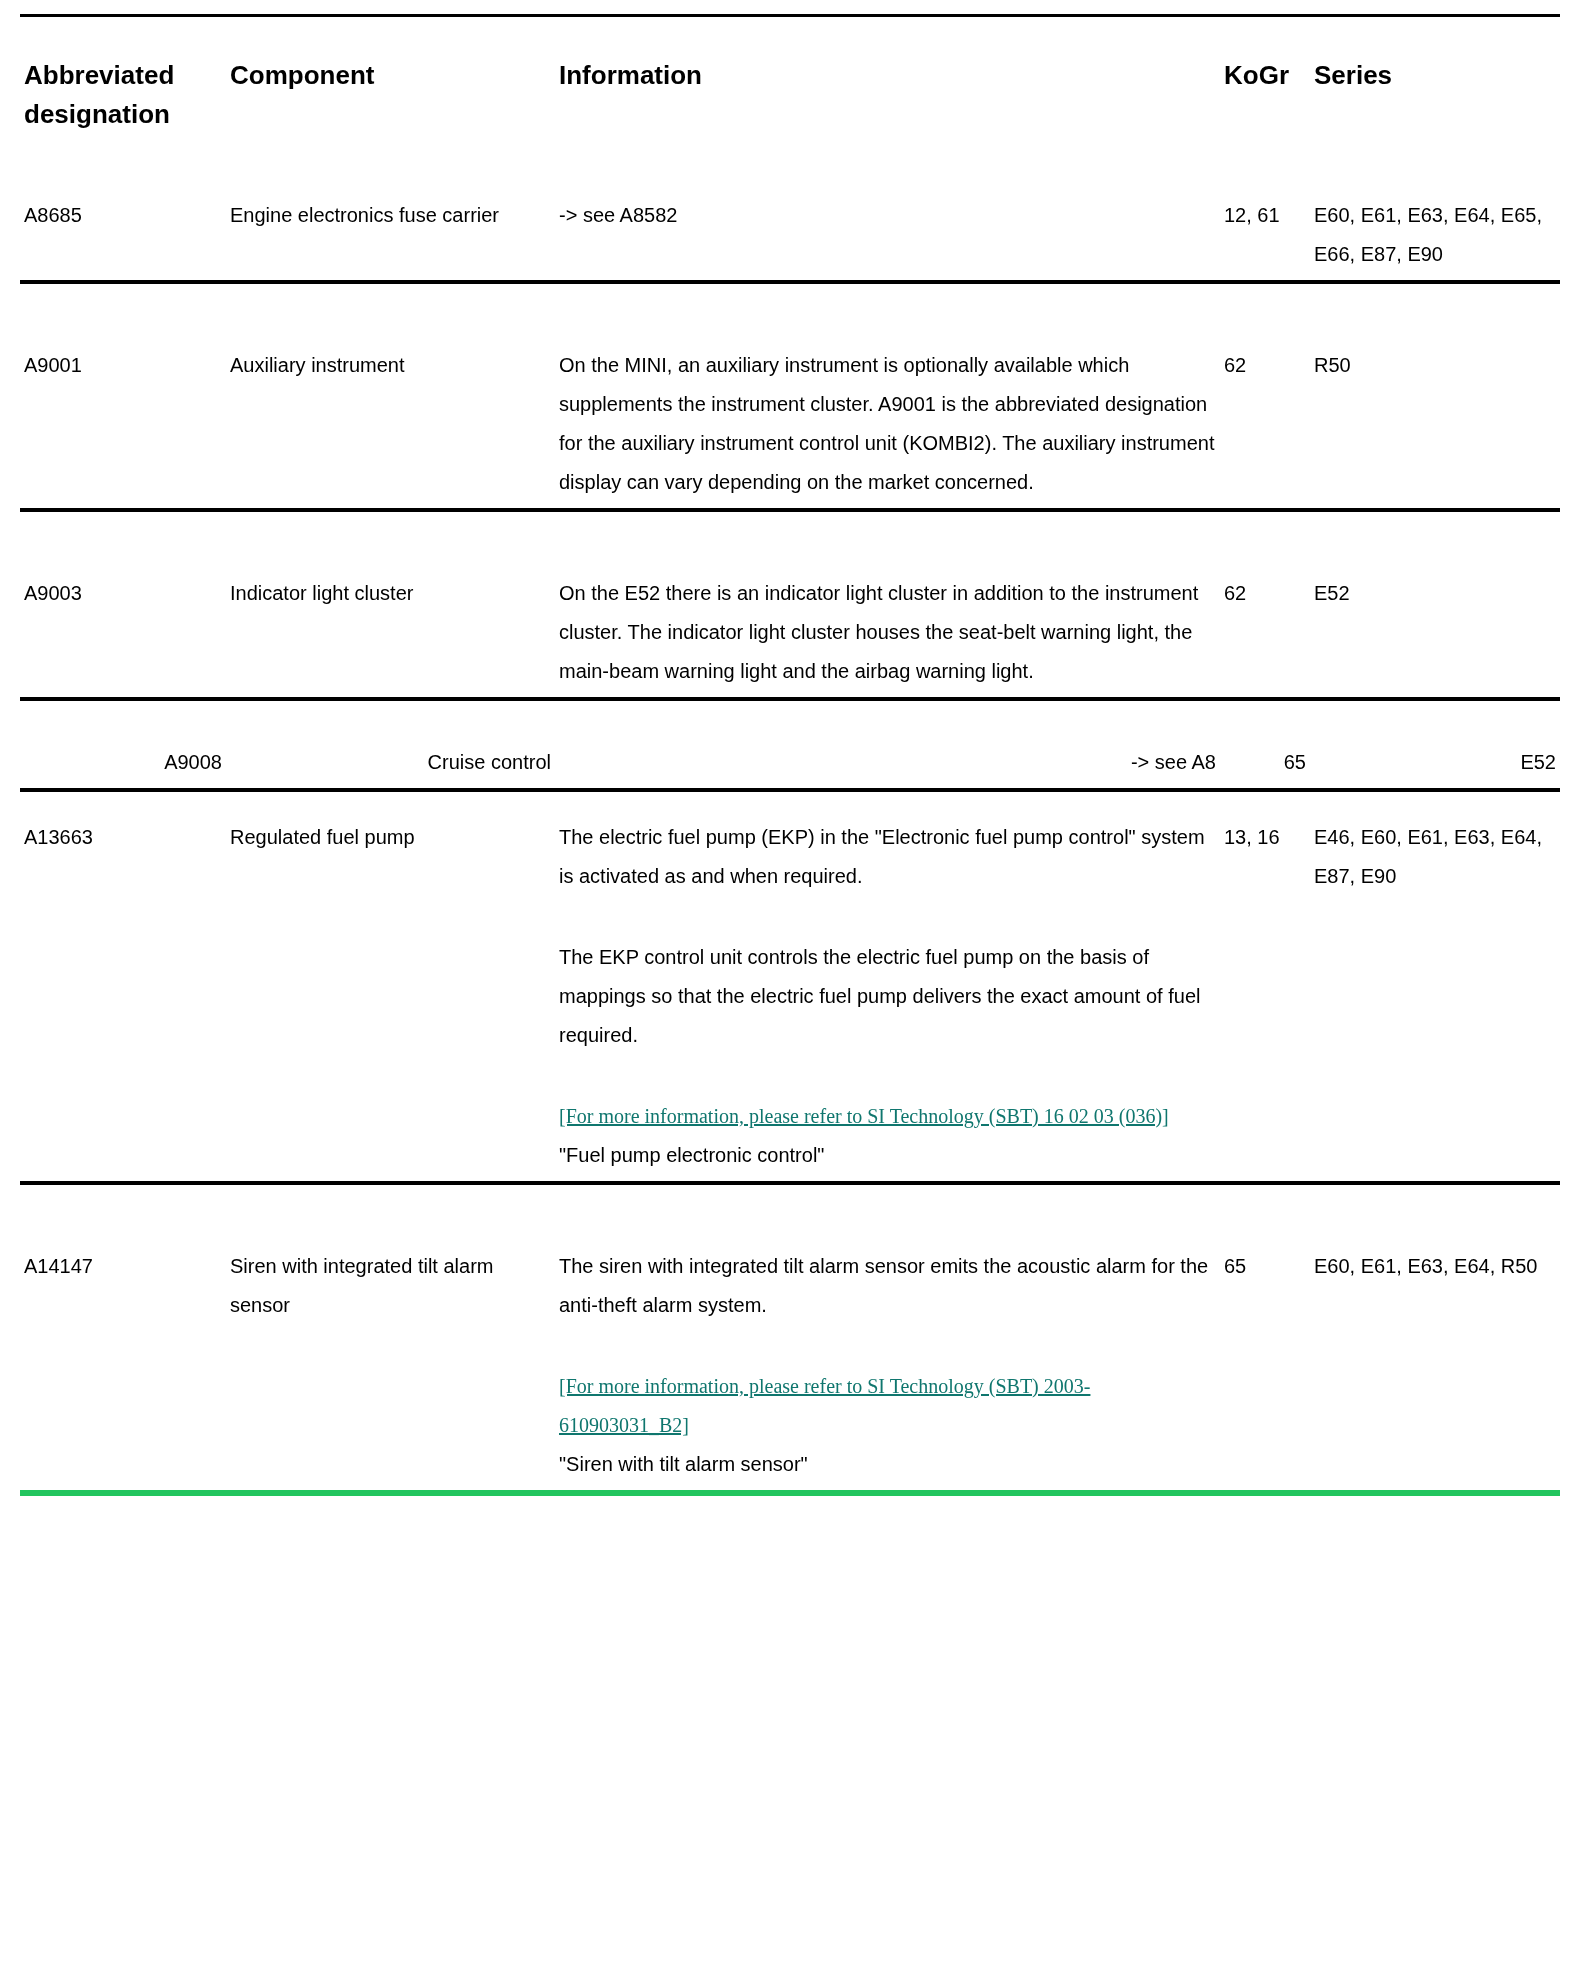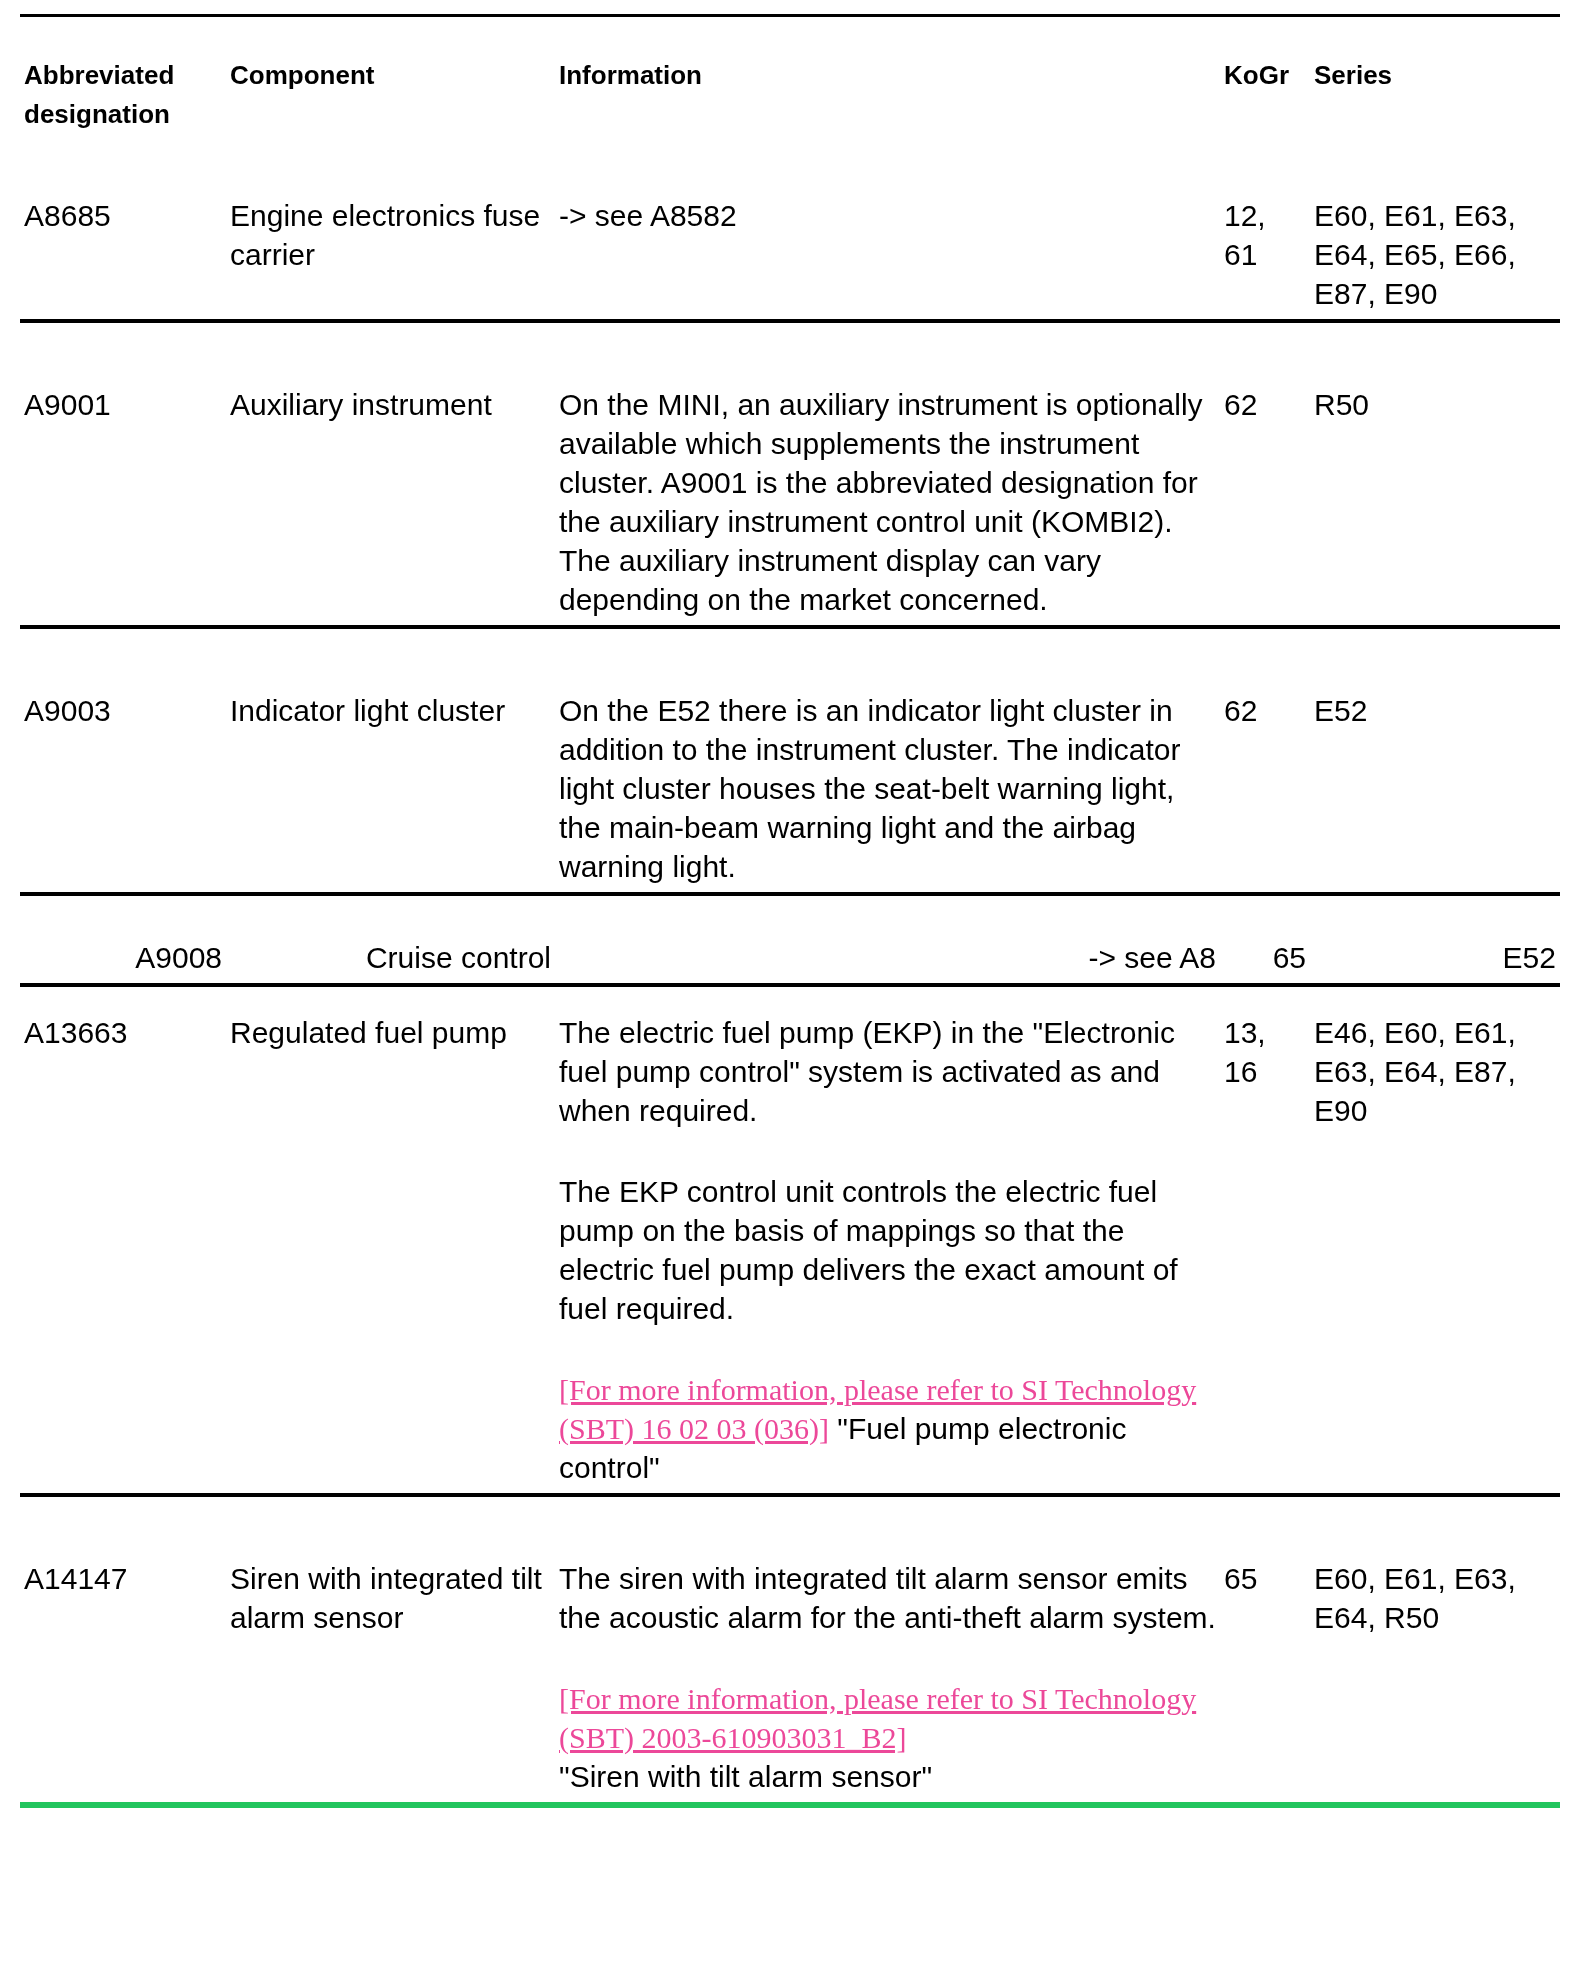--- a/index.html
+++ b/index.html
@@ -3,31 +3,31 @@
 <meta charset="utf-8">
 <style>
   html, body { margin: 0; padding: 0; background: #ffffff; }
   body { width: 1584px; height: 1976px; position: relative; overflow: hidden;
          font-family: "Liberation Sans", sans-serif; color: #000; }
   .top-rule { position: absolute; left: 20px; top: 14px; width: 1540px; height: 3px; background: #000; }
   table { position: absolute; left: 20px; top: 56px; width: 1540px; border-collapse: collapse; table-layout: fixed; }
   col.c1 { width: 206px; } col.c2 { width: 329px; } col.c3 { width: 665px; } col.c4 { width: 90px; } col.c5 { width: 250px; }
   th { text-align: left; vertical-align: top; font-weight: bold; font-size: 26px; line-height: 39px;
        padding: 0 4px 62px 4px; }
-  td { vertical-align: top; font-size: 30px; line-height: 39px; padding: 0 4px 6px 4px; }
+  td { vertical-align: top; font-size: 20px; line-height: 39px; padding: 0 4px 6px 4px; }
   tr.row td { border-bottom: 4px solid #000; }
   tr.row.first td { padding-top: 0; }
   tr.row td { padding-top: 62px; }
   tr.row.first td { padding-top: 0; }
   tr.row.tight td { padding-top: 42px; text-align: right; }
   tr.row.tight2 td { padding-top: 26px; }
   tr.row.last td { border-bottom: 6px solid #22c55e; }
   .para { margin: 0; }
   .para + .para { margin-top: 42px; }
-  .link { font-family: "Liberation Serif", serif; color: #ec4899; text-decoration: underline; cursor: pointer; }
+  .link { font-family: "Liberation Serif", serif; color: #0f766e; text-decoration: underline; cursor: pointer; }
 </style>
 </head>
 <body>
 
 <div class="top-rule"></div>
 
 <table>
   <colgroup>
       <col class="c1">
       <col class="c2">

